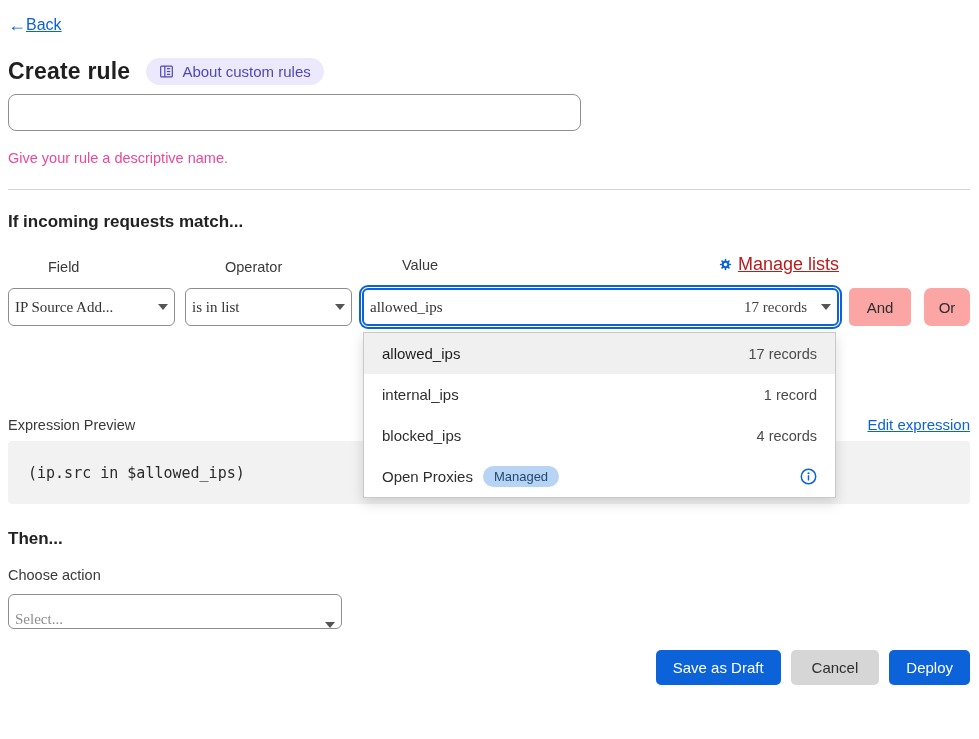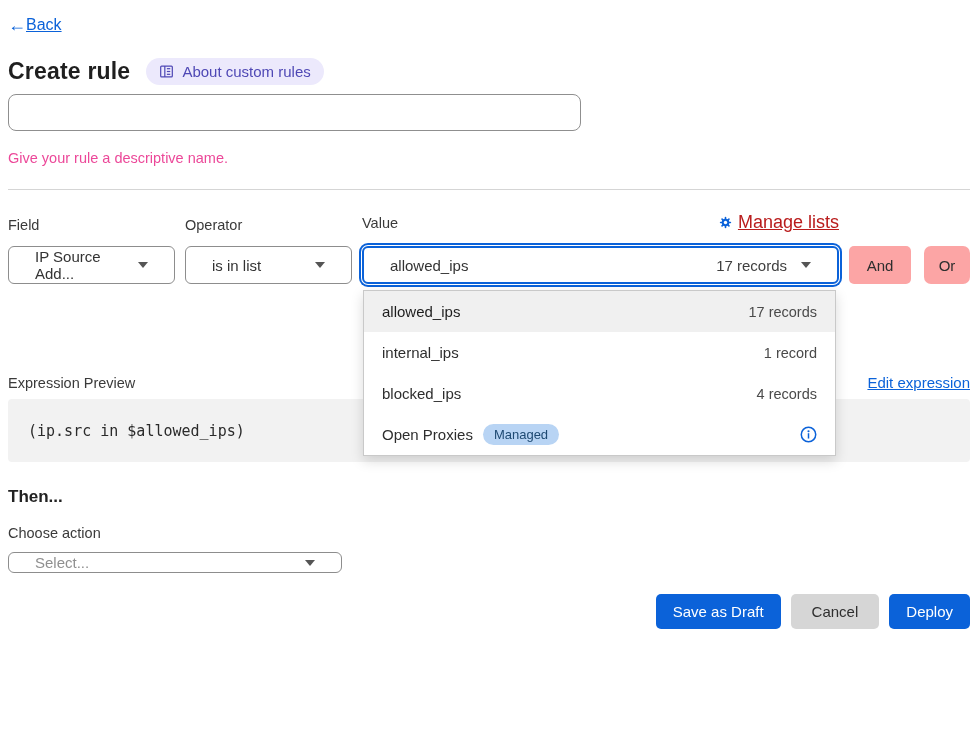--- a/index.html
+++ b/index.html
@@ -32,32 +32,32 @@
     font-family: "Liberation Sans", sans-serif; font-size: 15px; color: #333;
     outline: none; background: #fff;
   }
   .helper-text { margin-top: 19px; color: #ec4899; font-size: 14.5px; }
 
   .divider { margin-top: 23px; border: none; border-top: 1px solid #d5d5d5; height: 0; }
 
   
   .section-heading { margin-top: 22px; font-size: 17px; font-weight: bold; color: #222; }
   .cond-row { margin-top: 22px; display: flex; align-items: flex-end; }
-  .cond-col-label { font-size: 14.5px; color: #3a3a3a; margin-bottom: 13px; }
+  .cond-col-label { font-size: 14.5px; color: #3a3a3a; margin-bottom: 13px; margin-left: 40px; }
   .col-field { width: 167px; }
   .col-operator { width: 167px; margin-left: 10px; }
   .col-value { flex: 1; margin-left: 10px; position: relative; }
   .value-header { display: flex; justify-content: space-between; align-items: center; margin-bottom: 13px; }
   .manage-link { display: inline-flex; align-items: center; gap: 6px; cursor: pointer; }
   .manage-link span { color: #b91c1c; font-size: 18px; text-decoration: underline; }
 
   .select {
     height: 38px; border: 1px solid #8d8d8d; border-radius: 6px; background: #fff;
     display: flex; align-items: center; justify-content: space-between;
-    padding: 0 26px; font-size: 15px; color: #333; cursor: pointer;
+    padding: 0 6px; font-size: 15px; color: #333; cursor: pointer; font-family: Liberation Serif, serif;
   }
   .caret {
     width: 0; height: 0; flex: none;
     border-left: 5px solid transparent; border-right: 5px solid transparent;
     border-top: 6px solid #555;
   }
   .value-select {
     border: 2px solid #0b62d9;
     box-shadow: 0 0 0 1px #fff, 0 0 0 3px #0b62d9;
   }
@@ -97,21 +97,21 @@
   .edit-expression { color: #0b62d9; font-size: 15px; text-decoration: underline; cursor: pointer; }
   .expr-block {
     margin-top: 8px; height: 63px; background: #f2f2f2; border-radius: 4px;
     display: flex; align-items: center; padding-left: 20px;
     font-family: "DejaVu Sans Mono", monospace; font-size: 15px; color: #2b2b2b;
   }
 
   
   .then-heading { margin-top: 25px; }
   .action-label { margin-top: 18px; }
-  .action-select { margin-top: 11px; width: 334px; height: 21px; border-radius: 6px; }
+  .action-select { margin-top: 11px; width: 334px; height: 35px; border-radius: 6px; align-items: flex-end; }
   .placeholder { color: #8f8f8f; }
 
   
   .footer { margin-top: 21px; display: flex; justify-content: flex-end; gap: 10px; }
   .footer .btn { height: 35px; font-size: 15px; border-radius: 5px; }
   .cancel-btn { background: #d6d6d6; color: #2e2e2e; padding: 0 21px; }
   .btn-blue { background: #0b62d9; color: #fff; padding: 0 17px; }
 
   svg { display: block; flex: none; }
 </style>
@@ -139,20 +139,21 @@
       </span>
       <span>About custom rules</span>
     </span>
   </div>
 
   <input class="rule-name-input" type="text" value="" style="">
   <div class="helper-text">Give your rule a descriptive name.</div>
 
   <hr class="divider">
 
+  <div class="section-heading">If incoming requests match...</div>
 
   <div class="cond-row">
     <div class="col-field">
       <div class="cond-col-label">Field</div>
       <div class="select">
         <span>IP Source Add...</span>
         <span class="caret"></span>
       </div>
     </div>
 

